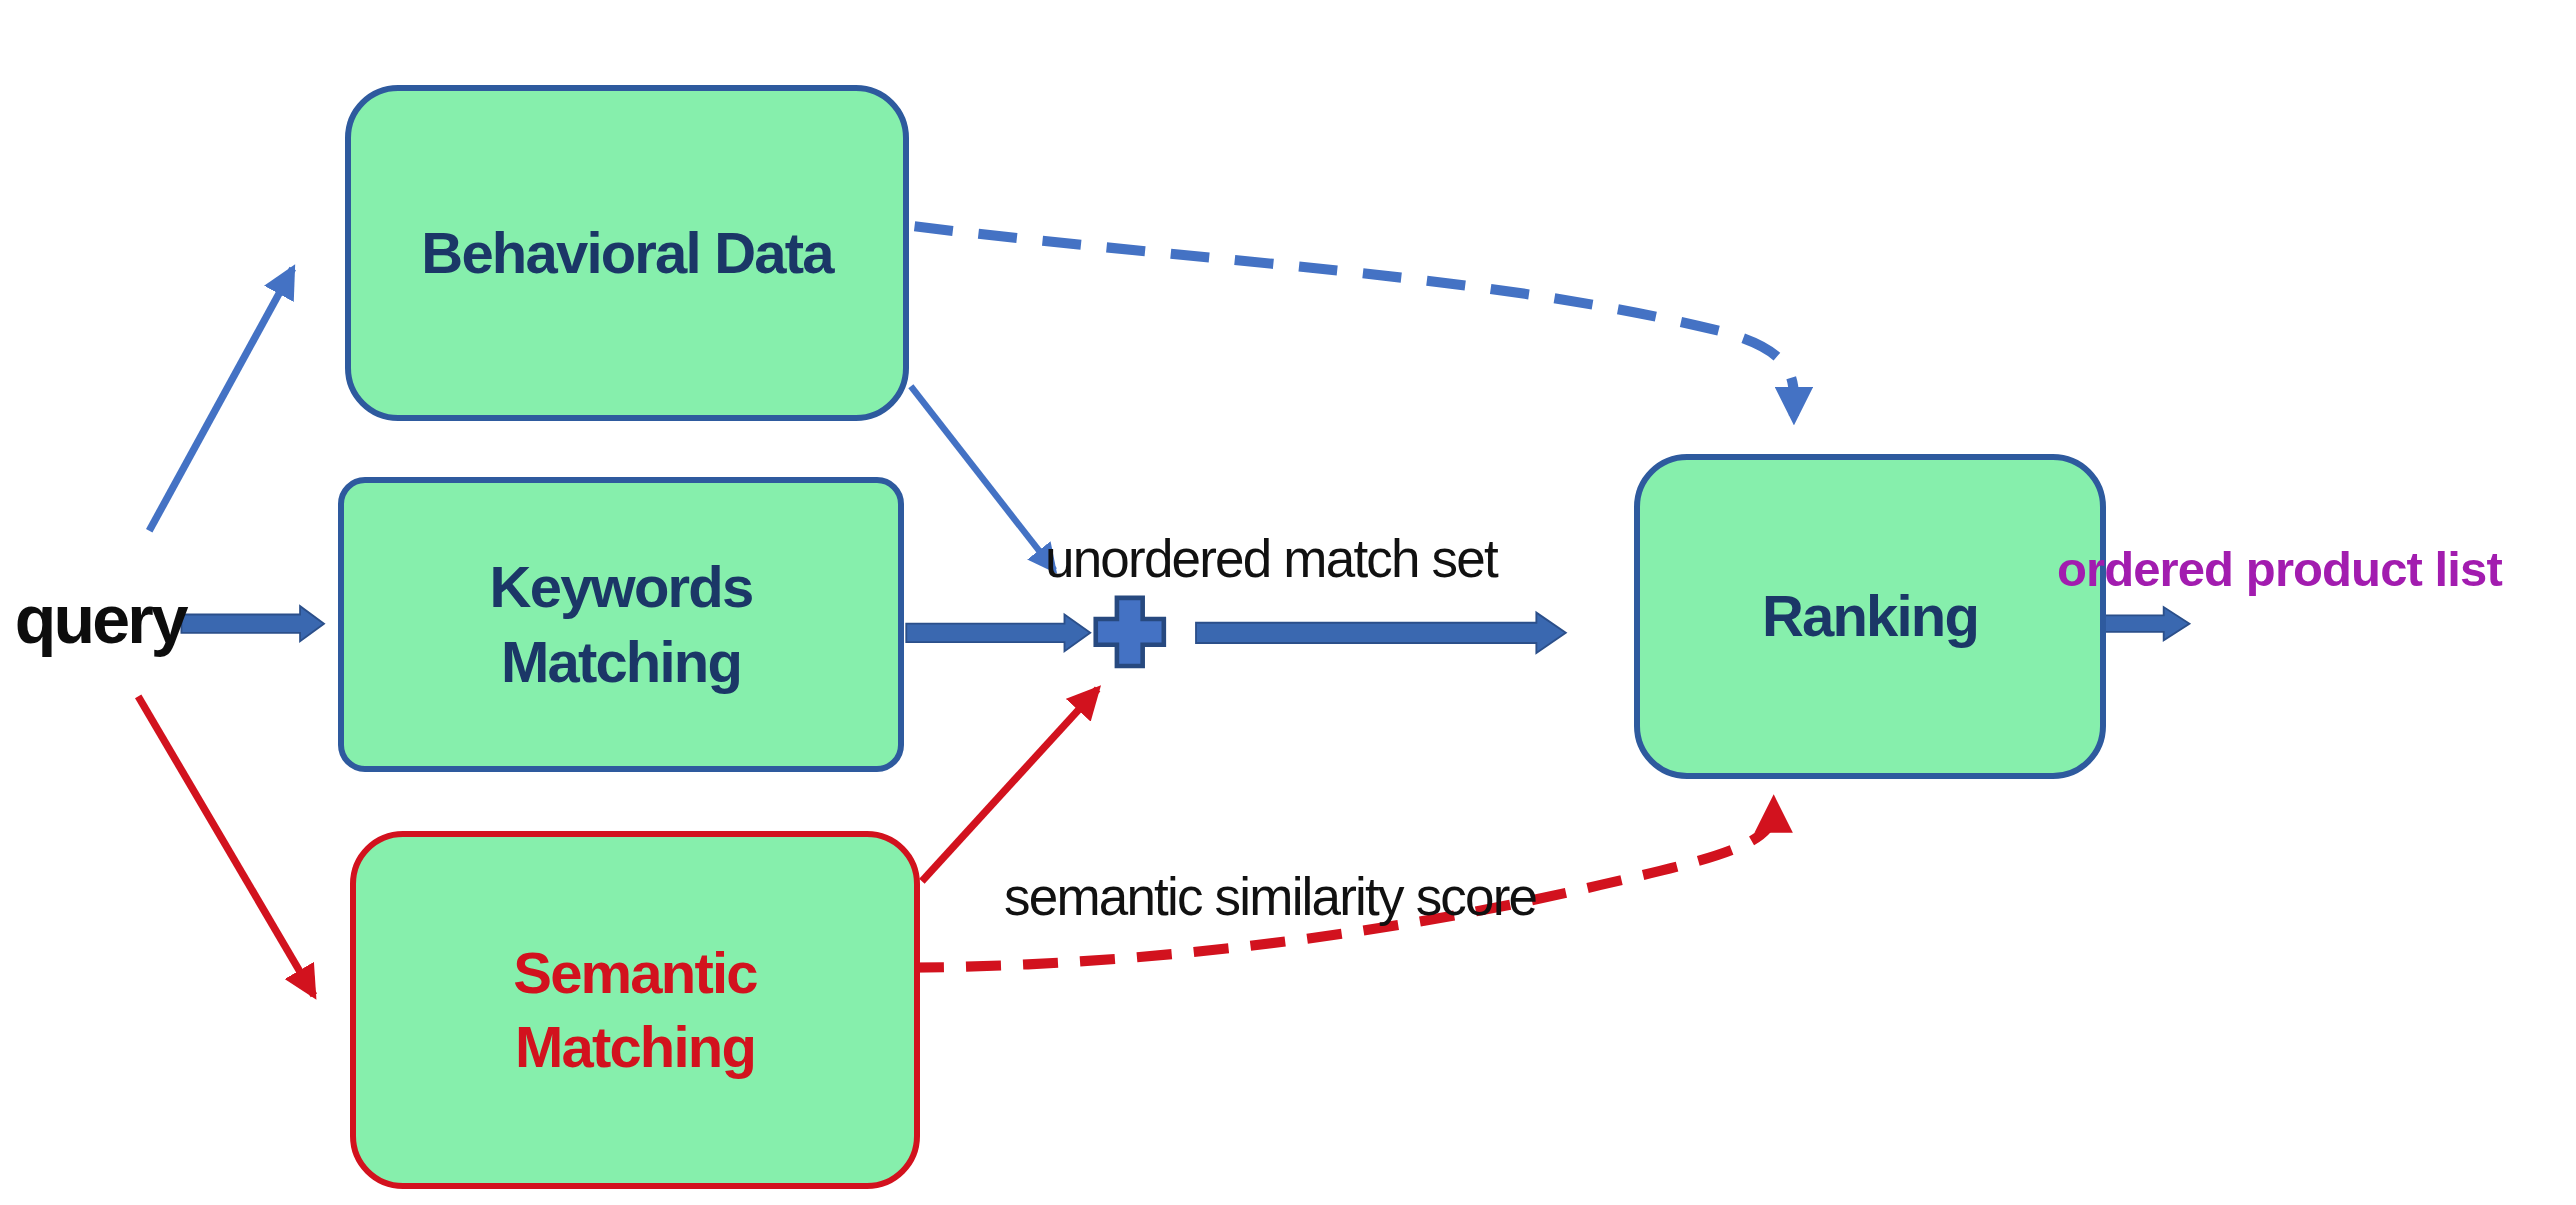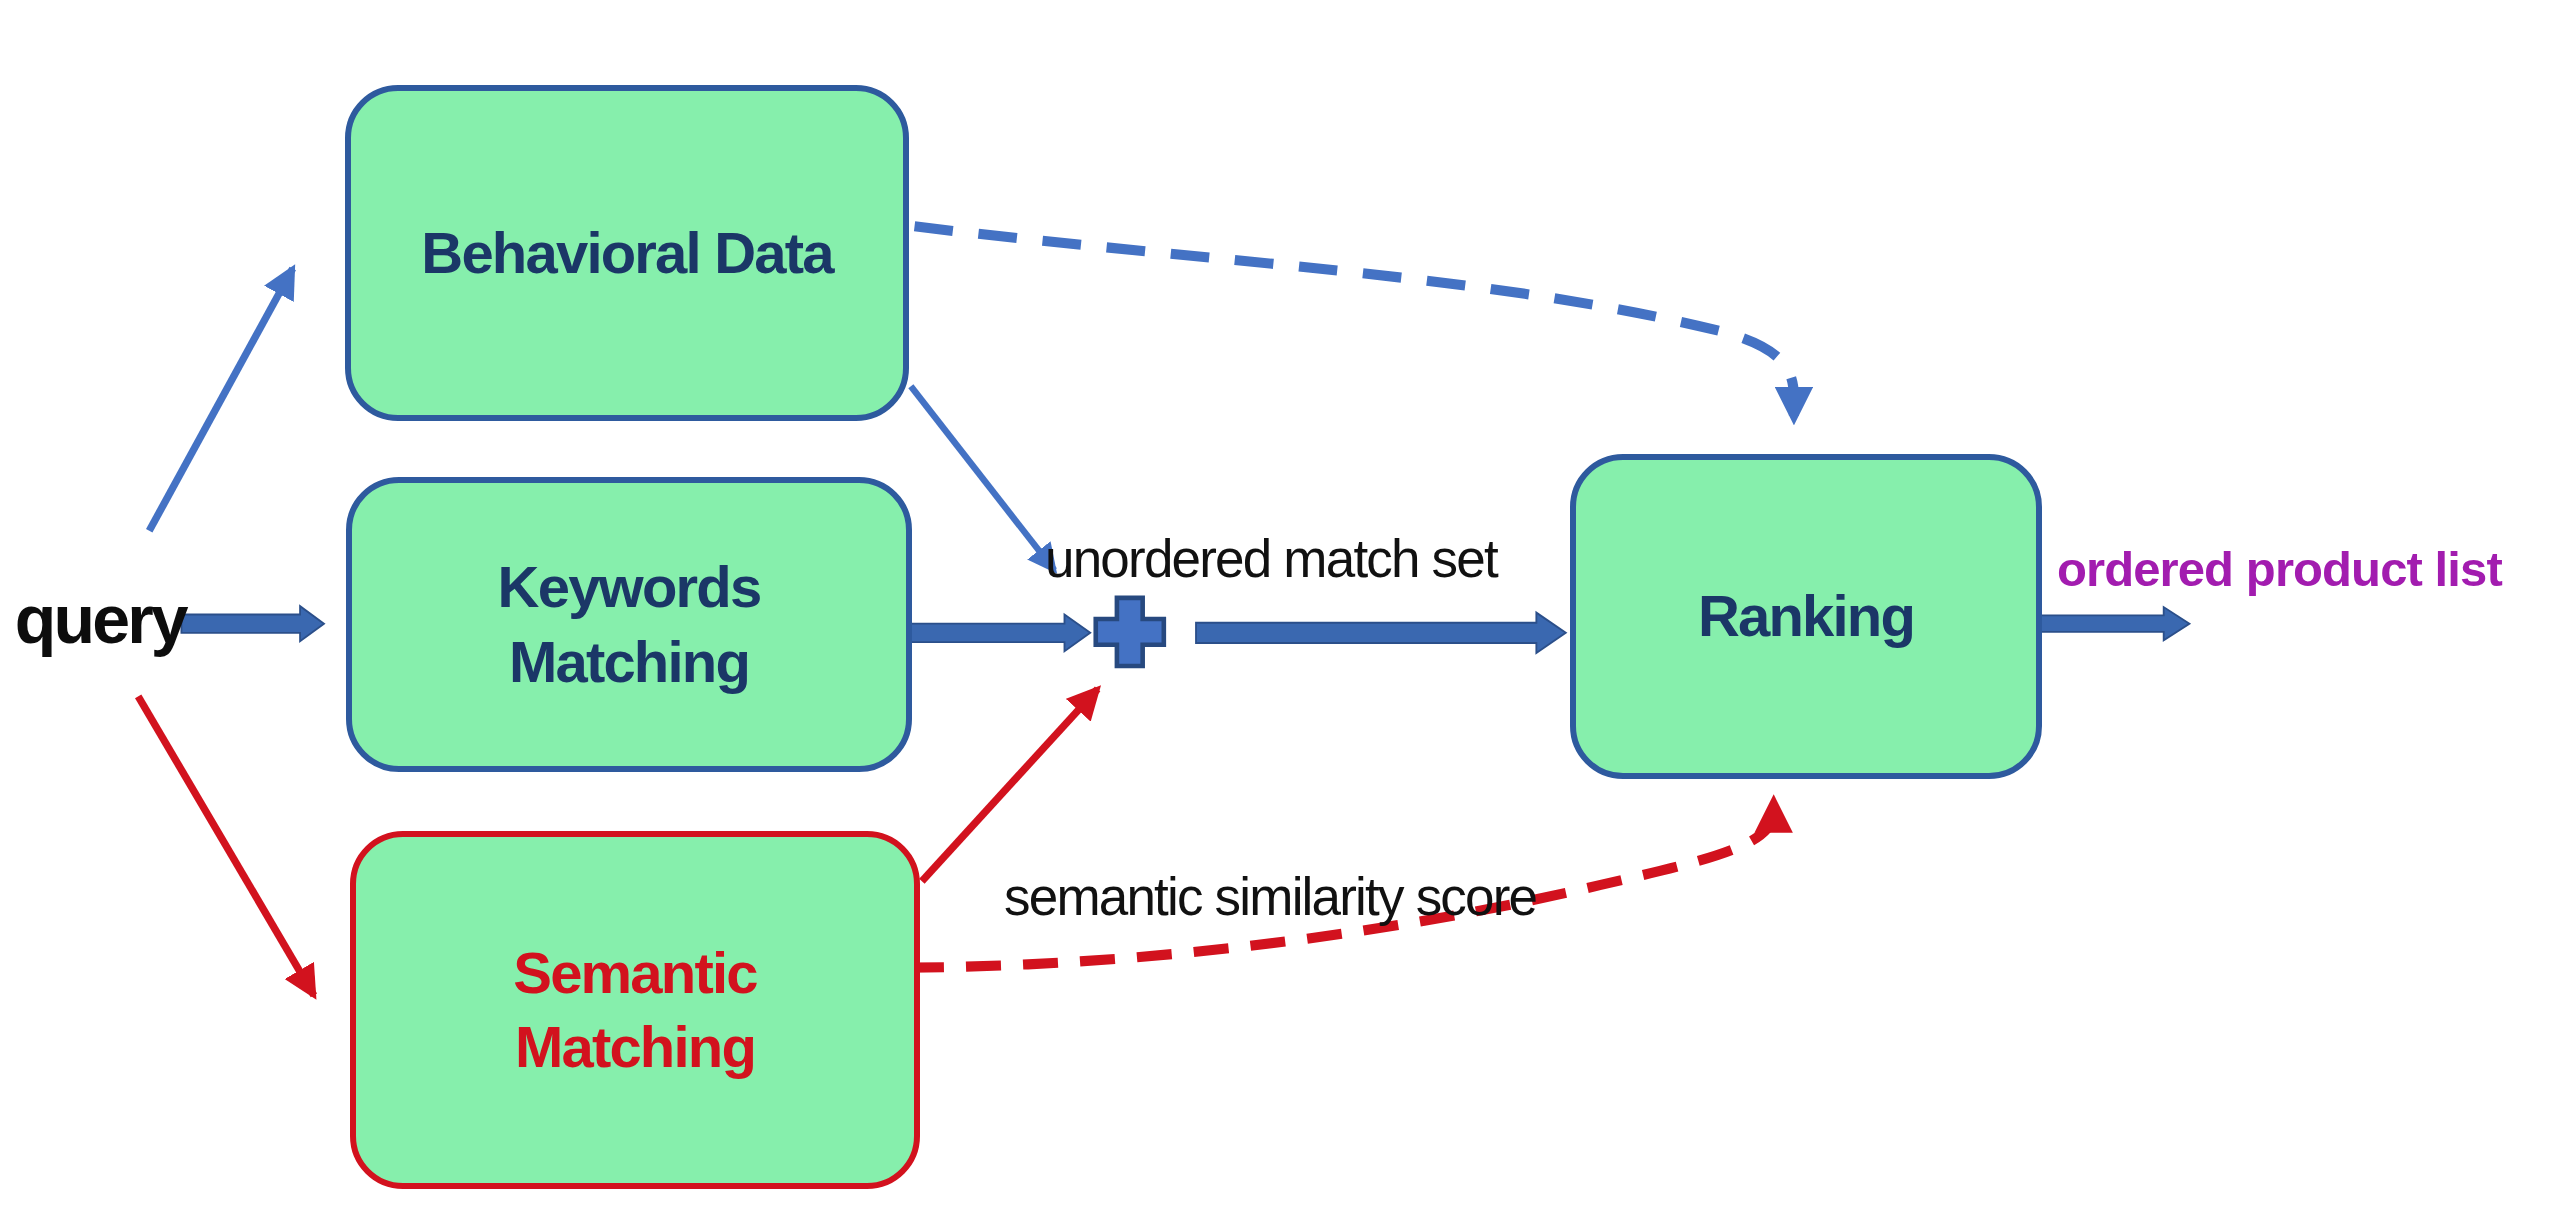--- a/index.html
+++ b/index.html
@@ -44,23 +44,23 @@
     color:#0d0d0d;white-space:nowrap;line-height:1;
   }
   #output-label{
     position:absolute;
     left:2057px;top:545px;
     font-size:49px;font-weight:bold;letter-spacing:-0.9px;
     color:#a21caf;white-space:nowrap;line-height:1;
   }
   
   #node-behavioral{left:345px;top:85px;width:552px;height:324px;}
-  #node-keywords  {left:346px;top:477px;width:554px;height:283px;}
+  #node-keywords  {left:338px;top:477px;width:554px;height:283px;border-radius:27px;}
   #node-semantic  {left:350px;top:831px;width:558px;height:346px;}
-  #node-ranking   {left:1570px;top:454px;width:460px;height:313px;}
+  #node-ranking   {left:1634px;top:454px;width:460px;height:313px;}
   
   #ann-behavioral-signal{left:1068px;top:136px;}
   #ann-unordered{left:1045px;top:532px;}
   #ann-semantic-score{left:968px;top:870px;margin-left:36px;}
 </style>
 </head>
 <body>
 
 <div id="canvas">
 

